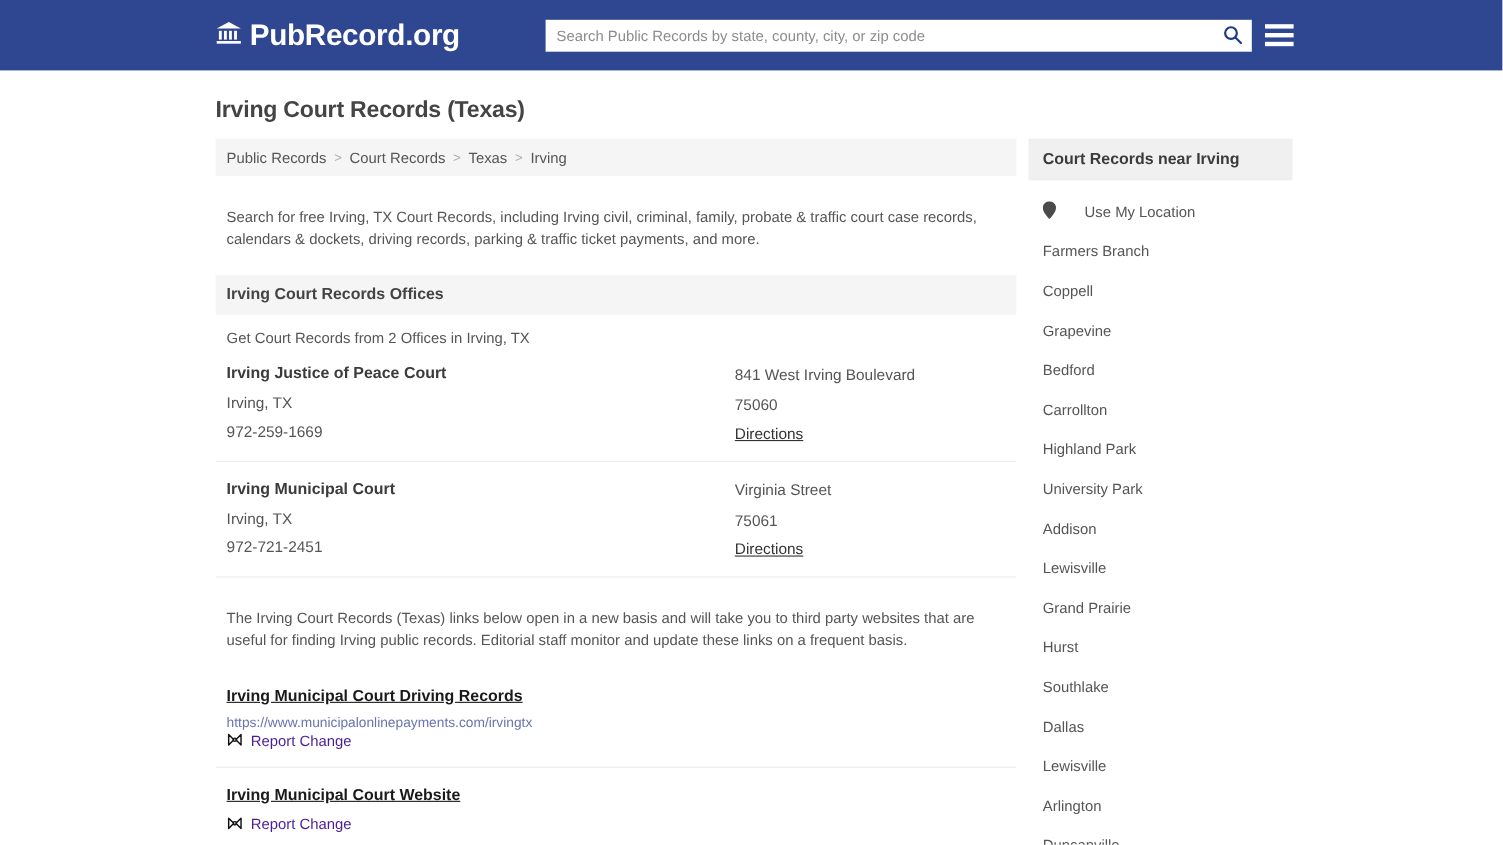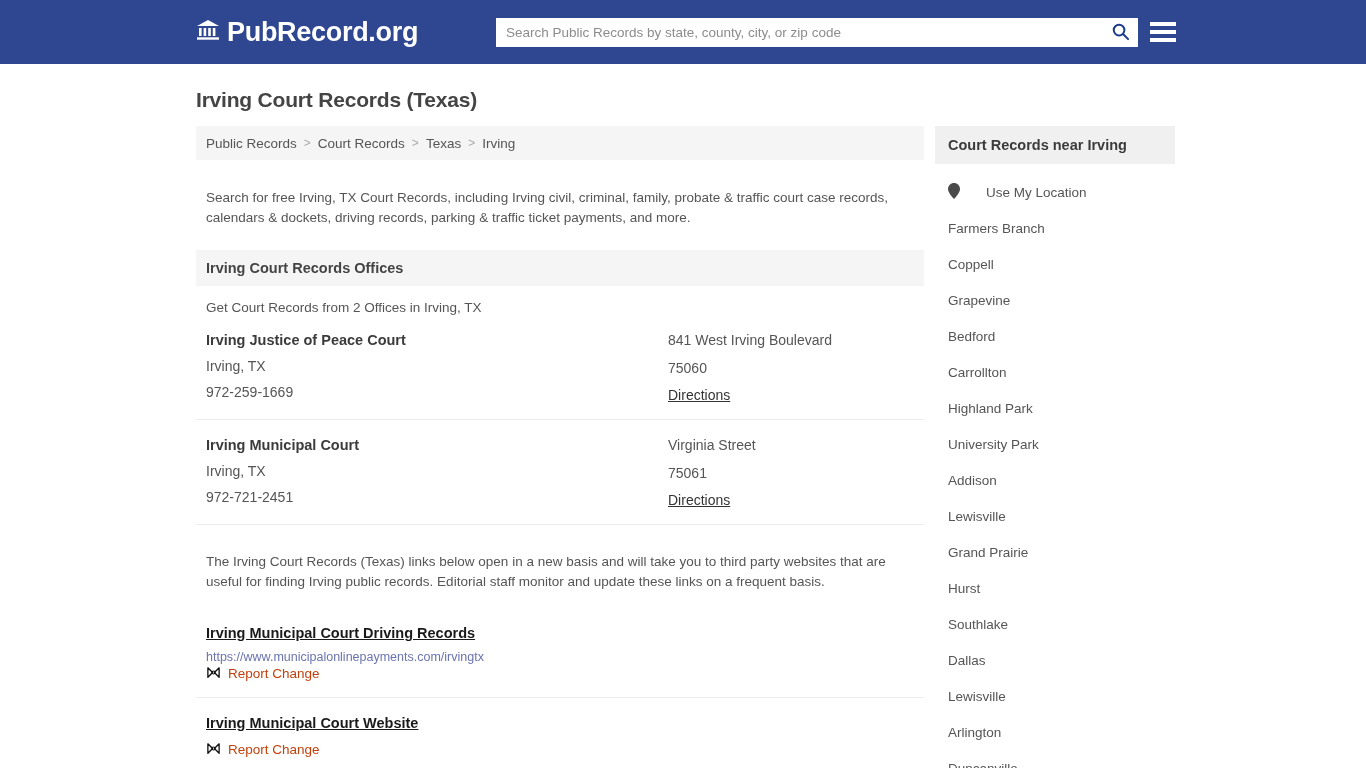--- a/index.html
+++ b/index.html
@@ -208,21 +208,21 @@
   .db-url {
     font-size: 12.5px;
     color: #6a74b0;
     word-break: break-all;
   }
   .report-change {
     display: flex;
     align-items: center;
     gap: 7px;
     font-size: 13.5px;
-    color: #c2410c;
+    color: #4c1d95;
     cursor: pointer;
     white-space: nowrap;
     padding-top: 1px;
   }
 
   
   .side-head {
     background: #f0f0f0;
     height: 38px;
     display: flex;

